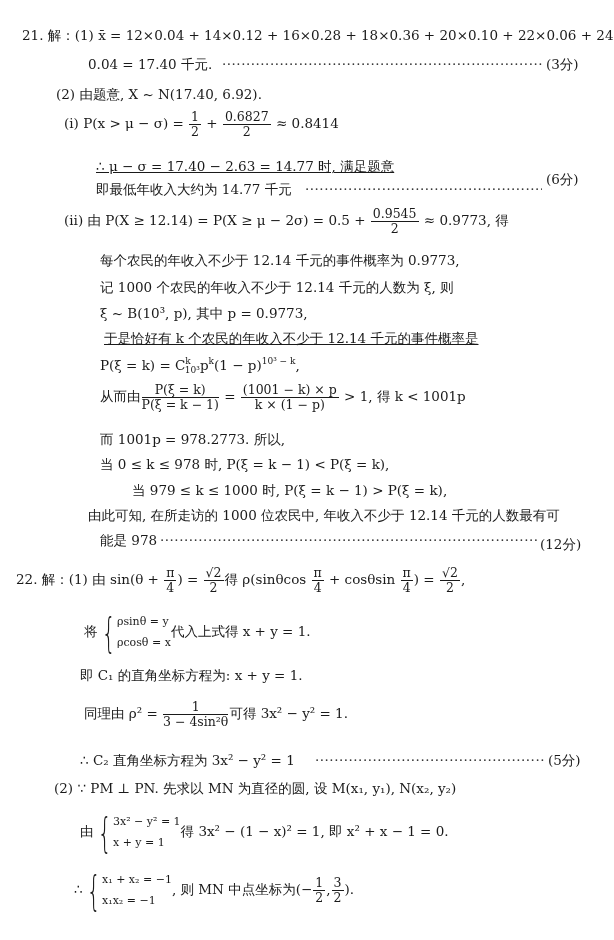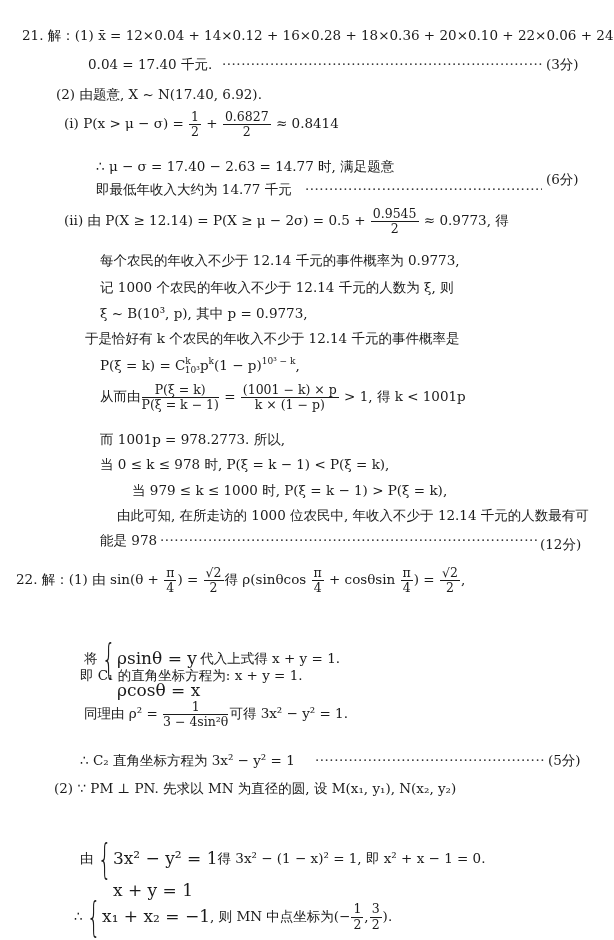--- a/index.html
+++ b/index.html
@@ -7,65 +7,65 @@
     width: 614px; height: 940px; background: #ffffff; position: relative; overflow: hidden;
     font-family: "DejaVu Serif", "Liberation Serif", serif; color: #1a1a1a; font-size: 13.5px;
   }
   .line { position: absolute; white-space: nowrap; line-height: 1.2; }
   .frac { display: inline-block; vertical-align: middle; text-align: center; margin: 0 1px; font-size: 12.5px; }
   .frac > span { display: block; line-height: 1.15; }
   .frac > .num { border-bottom: 1px solid #1a1a1a; padding: 0 2px; }
   .sup { font-size: 9px; vertical-align: super; }
   .sub { font-size: 9px; vertical-align: sub; }
   .brace { display: inline-block; vertical-align: middle; font-size: 40px; line-height: 1; transform: scaleX(0.55); margin: 0 -4px 0 -2px; font-family: "DejaVu Sans", sans-serif; font-weight: 200; }
-  .sys { display: inline-block; vertical-align: middle; font-size: 17px; margin-top: 30px; }
+  .sys { display: inline-block; vertical-align: middle; font-size: 11px; }
   .sys > span { display: block; line-height: 1.9; }
   .dots { position: absolute; letter-spacing: 0.5px; color: #333; overflow: hidden; }
   .score { position: absolute; white-space: nowrap; }
 </style>
 </head>
 <body>
 
 <div class="line" style="left:22px; top:27px;">21. 解：(1) x̄ = 12×0.04 + 14×0.12 + 16×0.28 + 18×0.36 + 20×0.10 + 22×0.06 + 24×</div>
 <div class="line" style="left:88px; top:56px;">0.04 = 17.40 千元.</div>
 <div class="dots" style="left:222px; top:56px; width:320px;">························································································································</div>
 <div class="score" style="left:546px; top:56px;">(3分)</div>
 
 <div class="line" style="left:56px; top:86px;">(2) 由题意, X ~ N(17.40, 6.92).</div>
 
 <div class="line" style="left:64px; top:110px;">
   <span>(ⅰ) P(x &gt; μ − σ) = </span><span class="frac"><span class="num">1</span><span>2</span></span><span> + </span><span class="frac"><span class="num">0.6827</span><span>2</span></span><span> ≈ 0.8414</span>
 </div>
 
-<div class="line" style="left:96px; top:158px;">∴ μ − σ = 17.40 − 2.63 = 14.77 时, 满足题意</div>
+<div class="line" style="left:96px; top:158px;text-decoration:underline;">∴ μ − σ = 17.40 − 2.63 = 14.77 时, 满足题意</div>
 <div class="line" style="left:96px; top:181px;text-align:right;">即最低年收入大约为 14.77 千元</div>
 <div class="dots" style="left:305px; top:181px; width:237px;">························································································································</div>
 <div class="score" style="left:546px; top:171px;text-align:right;">(6分)</div>
 
 <div class="line" style="left:64px; top:207px;">
   <span>(ⅱ) 由 P(X ≥ 12.14) = P(X ≥ μ − 2σ) = 0.5 + </span><span class="frac"><span class="num">0.9545</span><span>2</span></span><span> ≈ 0.9773, 得</span>
 </div>
 
 <div class="line" style="left:100px; top:252px;">每个农民的年收入不少于 12.14 千元的事件概率为 0.9773,</div>
 <div class="line" style="left:100px; top:279px;">记 1000 个农民的年收入不少于 12.14 千元的人数为 ξ, 则</div>
 <div class="line" style="left:100px; top:305px;">ξ ~ B(10³, p), 其中 p = 0.9773,</div>
-<div class="line" style="left:85px; top:330px;">于是恰好有 k 个农民的年收入不少于 12.14 千元的事件概率是</div>
+<div class="line" style="left:104px; top:330px;text-decoration:underline;">于是恰好有 k 个农民的年收入不少于 12.14 千元的事件概率是</div>
 
 <div class="line" style="left:100px; top:356px;">
   <span>P(ξ = k) = C</span><span class="sup">k</span><span class="sub" style="margin-left:-6px;">10³</span><span>p</span><span class="sup">k</span><span>(1 − p)</span><span class="sup">10³ − k</span><span>,</span>
 </div>
 
 <div class="line" style="left:100px; top:383px;">
   <span>从而由</span><span class="frac"><span class="num">P(ξ = k)</span><span>P(ξ = k − 1)</span></span><span> = </span><span class="frac"><span class="num">(1001 − k) × p</span><span>k × (1 − p)</span></span><span> &gt; 1, 得 k &lt; 1001p</span>
 </div>
 
 <div class="line" style="left:100px; top:431px;">而 1001p = 978.2773. 所以,</div>
 <div class="line" style="left:100px; top:456px;">当 0 ≤ k ≤ 978 时, P(ξ = k − 1) &lt; P(ξ = k),</div>
 <div class="line" style="left:100px; top:482px;margin-left:32px;">当 979 ≤ k ≤ 1000 时, P(ξ = k − 1) &gt; P(ξ = k),</div>
-<div class="line" style="left:117px; top:507px;">由此可知, 在所走访的 1000 位农民中, 年收入不少于 12.14 千元的人数最有可</div>
+<div class="line" style="left:88px; top:507px;">由此可知, 在所走访的 1000 位农民中, 年收入不少于 12.14 千元的人数最有可</div>
 <div class="line" style="left:100px; top:532px;">能是 978</div>
 <div class="dots" style="left:160px; top:532px; width:378px;">························································································································</div>
 <div class="score" style="left:540px; top:536px;text-align:center;">(12分)</div>
 
 <div class="line" style="left:16px; top:566px;">
   <span>22. 解：(1) 由 sin(θ + </span><span class="frac"><span class="num">π</span><span>4</span></span><span>) = </span><span class="frac"><span class="num">√2</span><span>2</span></span><span>得 ρ(sinθcos </span><span class="frac"><span class="num">π</span><span>4</span></span><span> + cosθsin </span><span class="frac"><span class="num">π</span><span>4</span></span><span>) = </span><span class="frac"><span class="num">√2</span><span>2</span></span><span>,</span>
 </div>
 
 <div class="line" style="left:84px; top:612px;">
   <span>将</span><span class="brace">{</span><span class="sys"><span>ρsinθ = y</span><span>ρcosθ = x</span></span><span>代入上式得 x + y = 1.</span>

